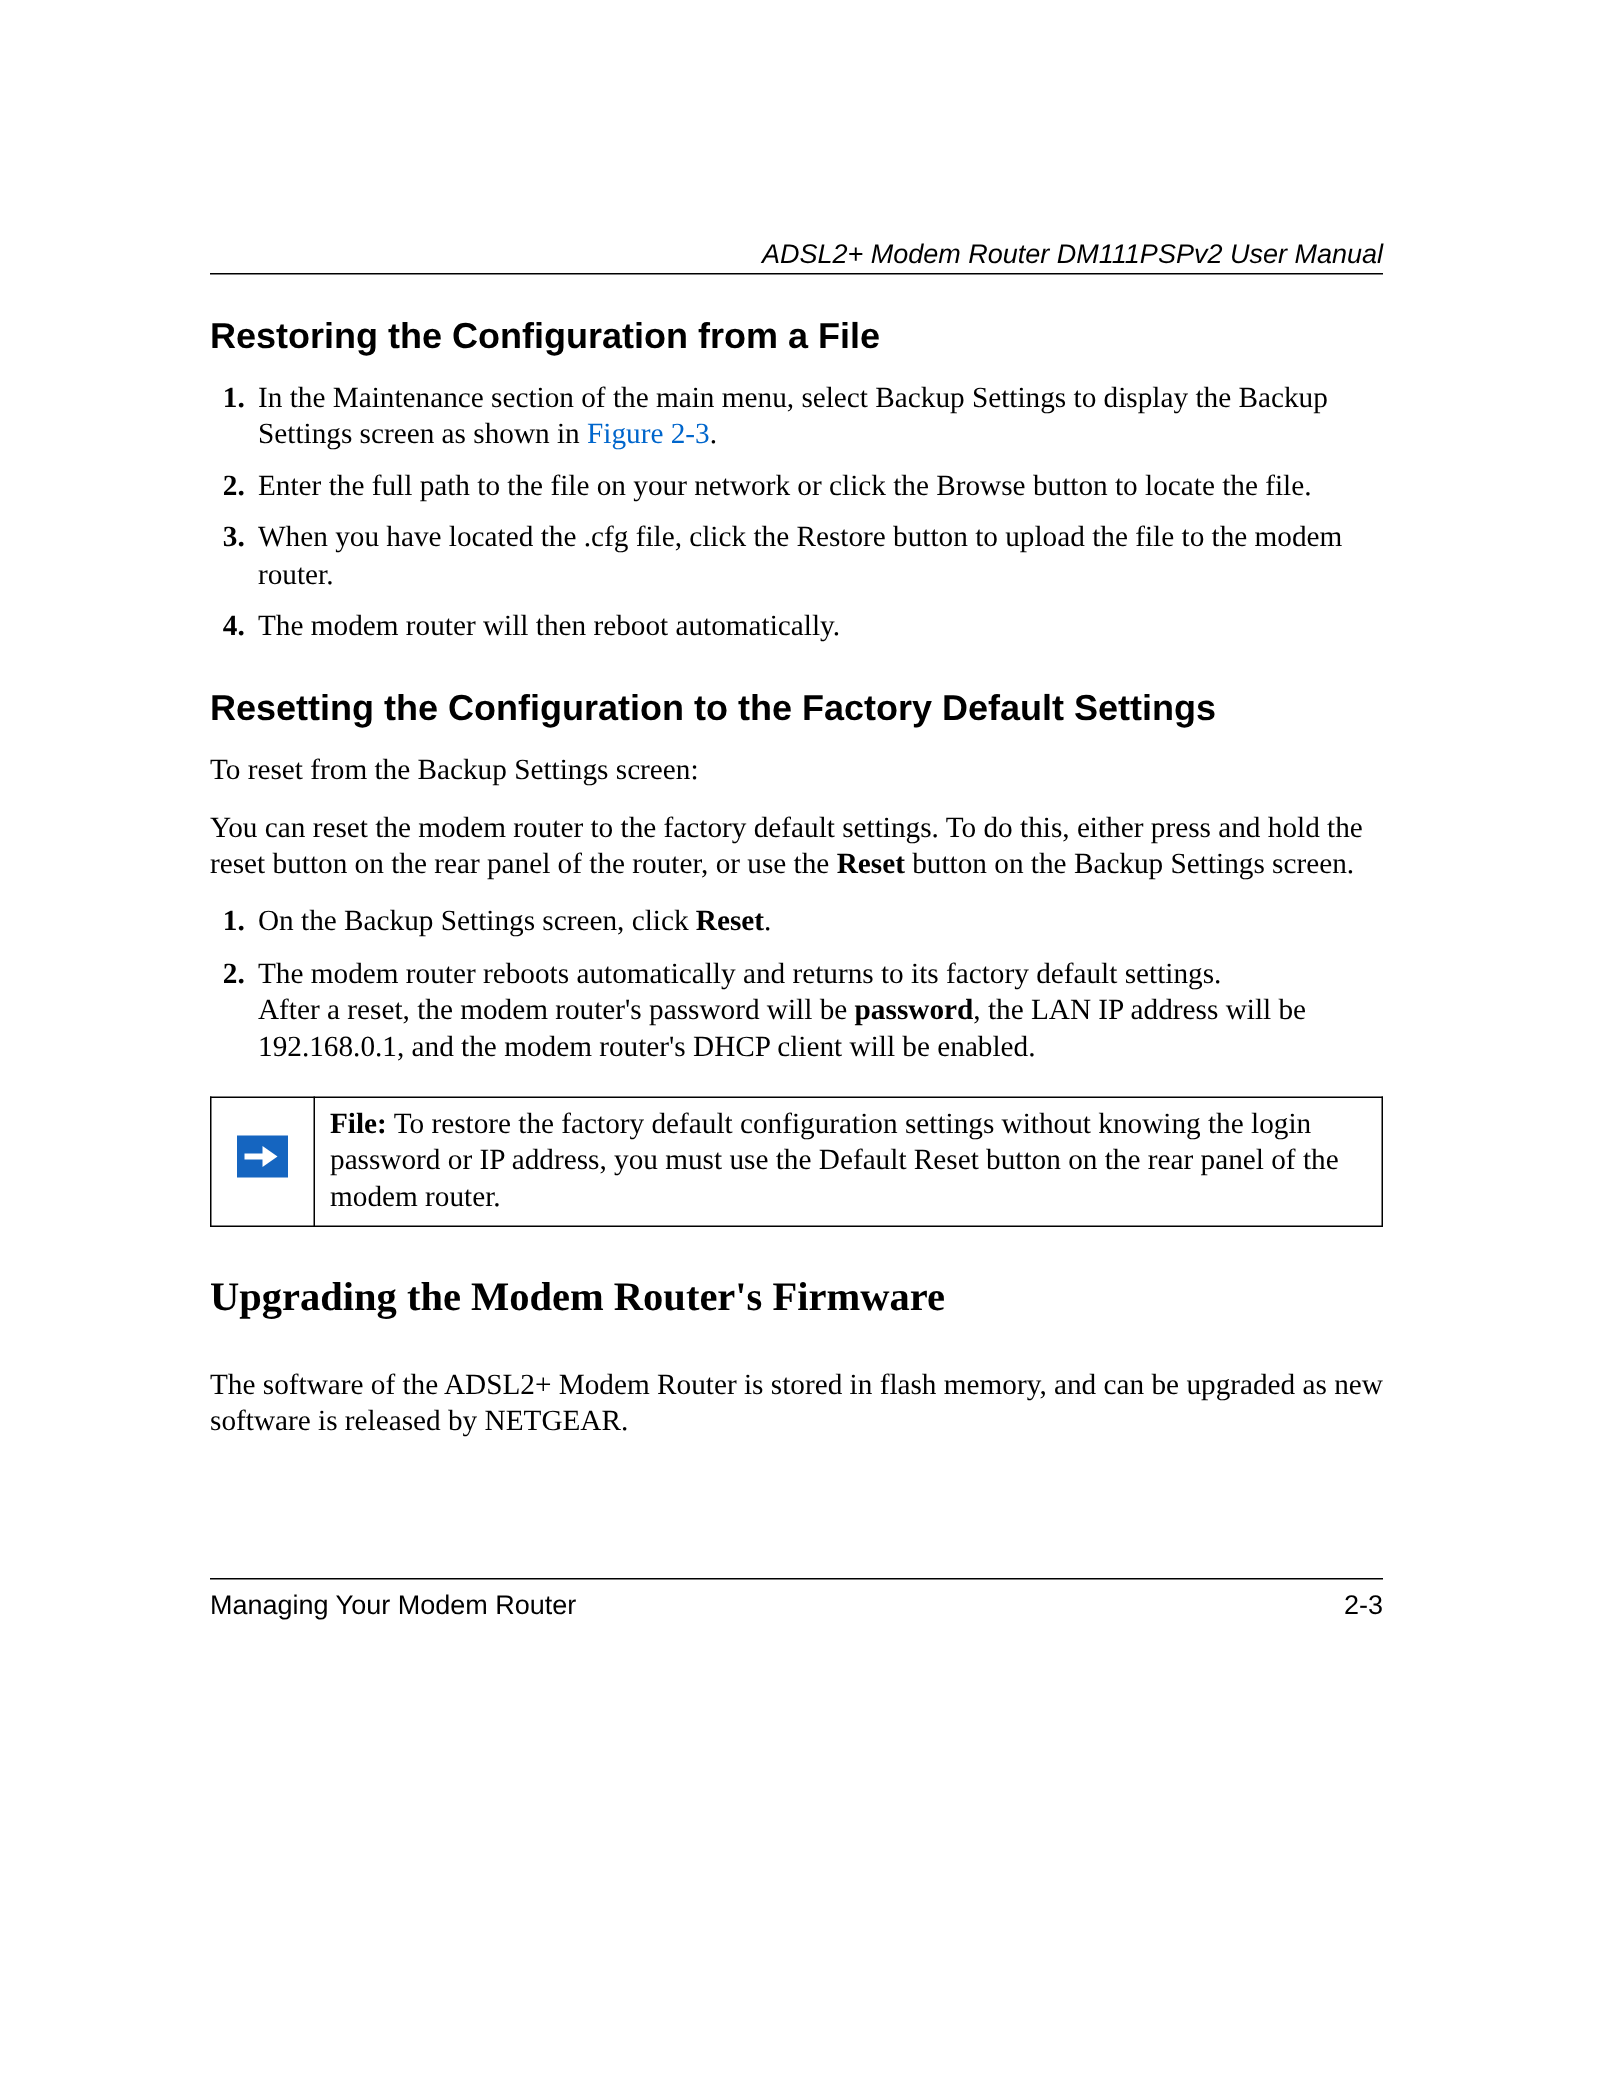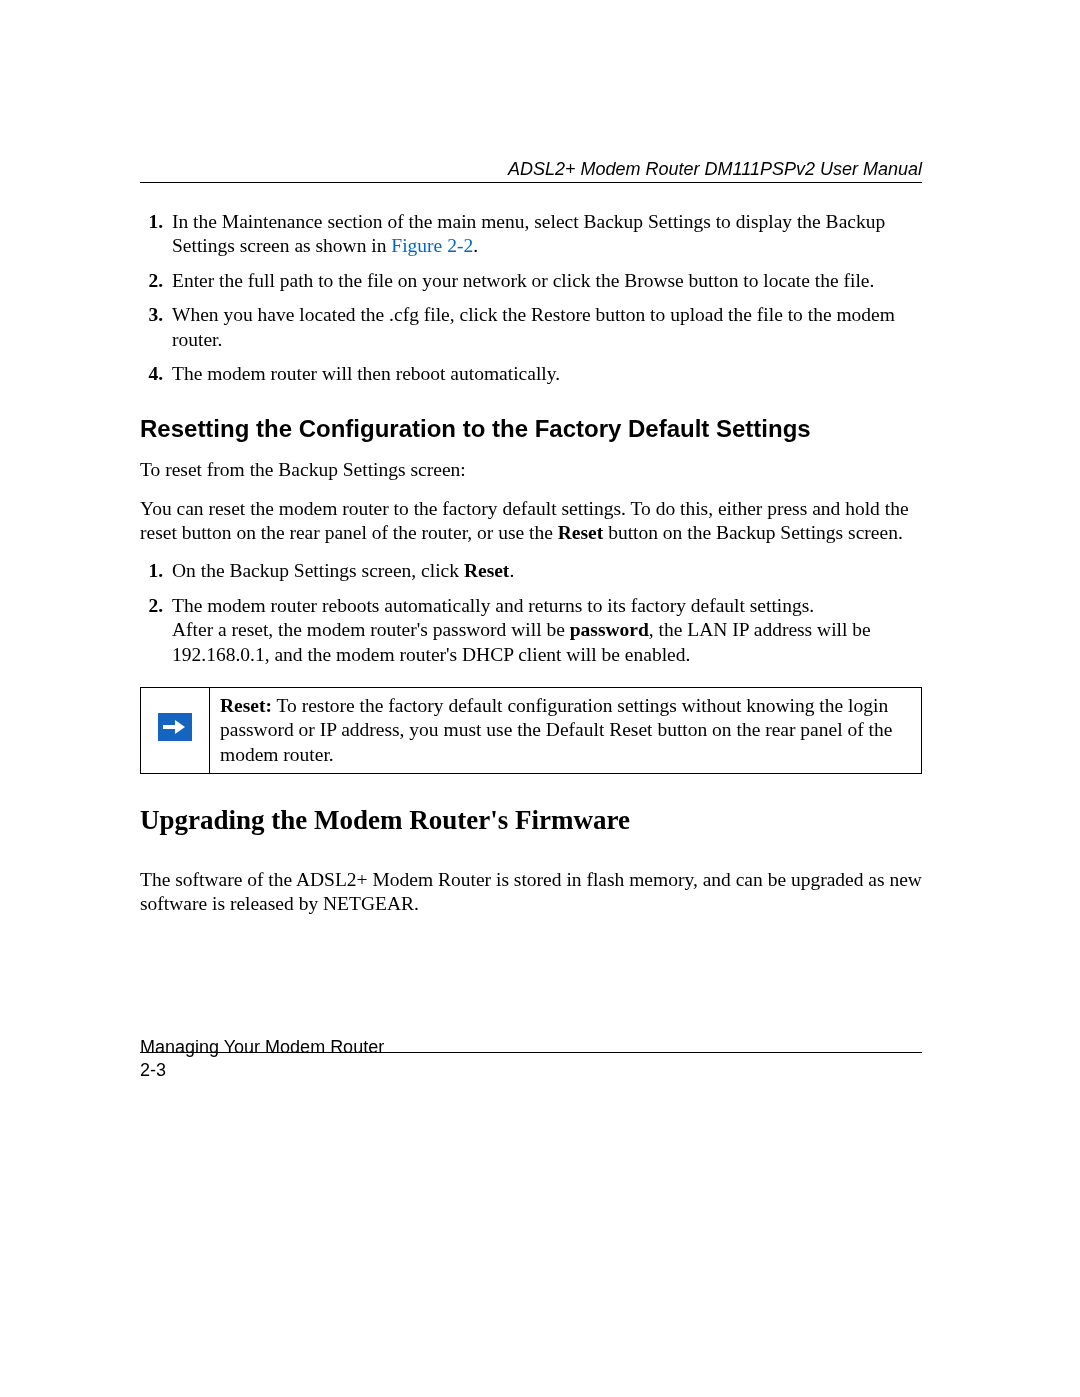--- a/index.html
+++ b/index.html
@@ -121,21 +121,20 @@
   }
   .footer-line {
     position: absolute;
     left: 140px;
     right: 130px;
     bottom: 316px;
     font-family: Arial, Helvetica, sans-serif;
     font-size: 18px;
     display: flex;
     justify-content: space-between;
-    flex-direction: column;
   }
   .footer-version {
     position: absolute;
     left: 0;
     right: 0;
     bottom: 286px;
     text-align: center;
     font-family: Arial, Helvetica, sans-serif;
     font-size: 17px;
     font-style: italic;
@@ -144,23 +143,24 @@
 </head>
 <body>
 
 <div class="page">
 
   <div class="running-header">ADSL2+ Modem Router DM111PSPv2 User Manual</div>
   <div class="rule-top"></div>
 
   <div class="content">
 
+    <h2 class="subhead">Restoring the Configuration from a File</h2>
     <ol class="numlist">
       <li>
-        <span>In the Maintenance section of the main menu, select Backup Settings to display the Backup Settings screen as shown in </span><span class="link">Figure 2-2</span><span>.</span>
+        <span>In the Maintenance section of the main menu, select Backup Settings to display the Backup Settings screen as shown in </span><span class="link">Figure 2-3</span><span>.</span>
       </li>
       <li><span>Enter the full path to the file on your network or click the Browse button to locate the file.</span></li>
       <li><span>When you have located the .cfg file, click the Restore button to upload the file to the modem router.</span></li>
       <li><span>The modem router will then reboot automatically.</span></li>
     </ol>
 
     <h2 class="subhead" style="margin-top:28px;">Resetting the Configuration to the Factory Default Settings</h2>
     <p class="body">To reset from the Backup Settings screen:</p>
     <p class="body">
       <span>You can reset the modem router to the factory default settings. To do this, either press and hold the reset button on the rear panel of the router, or use the </span><b>Reset</b><span> button on the Backup Settings screen.</span>
@@ -177,21 +177,21 @@
       </li>
     </ol>
 
     <table class="note-table">
       <tbody>
           <tr>
         <td class="note-icon-cell">
           <span class="note-icon"></span>
         </td>
         <td>
-          <b>Reset:</b><span> To restore the factory default configuration settings without knowing the login password or IP address, you must use the Default Reset button on the rear panel of the modem router.</span>
+          <b>File:</b><span> To restore the factory default configuration settings without knowing the login password or IP address, you must use the Default Reset button on the rear panel of the modem router.</span>
         </td>
       </tr>
     </tbody>
       </table>
 
     <h2 class="mainhead">Upgrading the Modem Router's Firmware</h2>
     <p class="body">The software of the ADSL2+ Modem Router is stored in flash memory, and can be upgraded as new software is released by NETGEAR.</p>
 
   </div>
 

